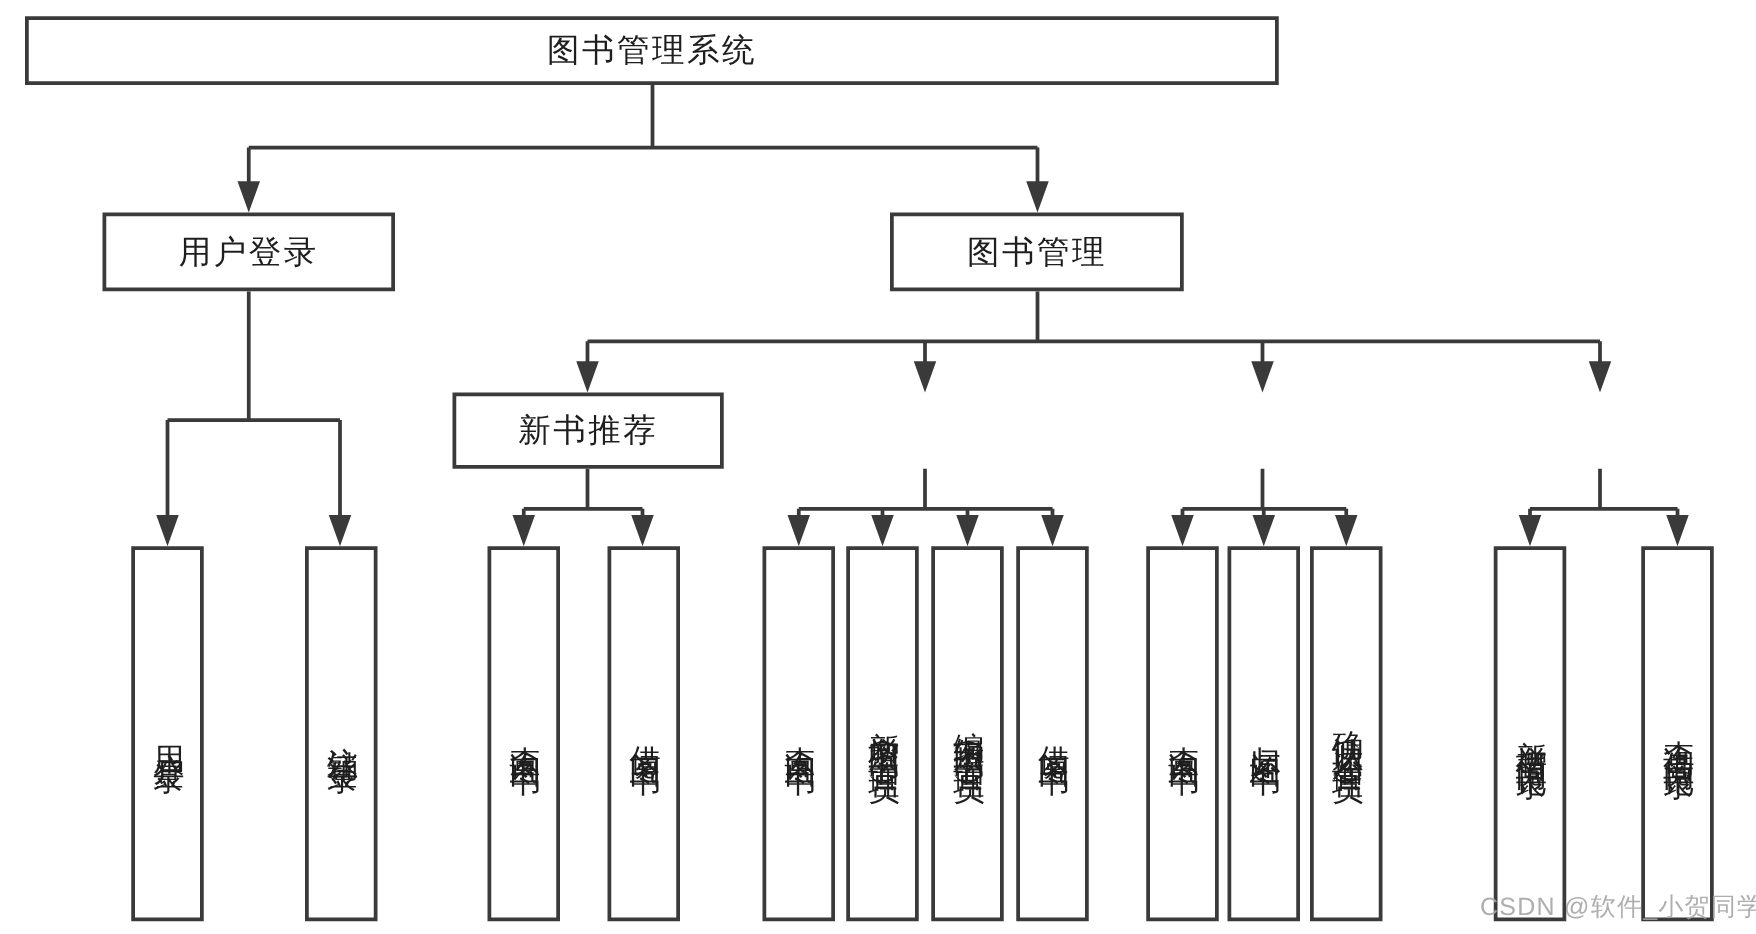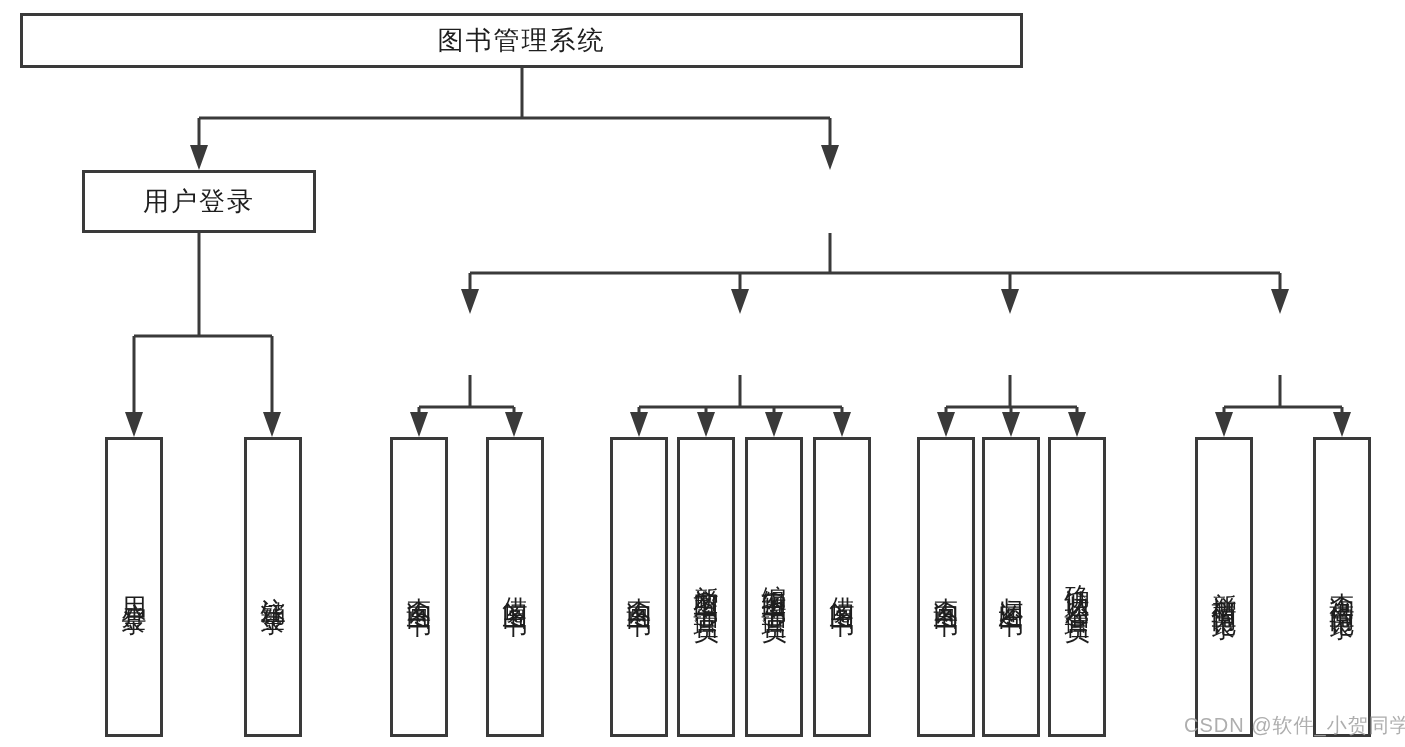--- a/index.html
+++ b/index.html
@@ -66,21 +66,27 @@
              M1224,437 l-9,-25 h18 Z M1342,437 l-9,-25 h18 Z"></path>
   </svg>
 
   <div class="box hbox" style="left:20px;top:13px;width:1003px;height:55px">
     <span>图书管理系统</span>
   </div>
 
   <div class="box hbox" style="left:82px;top:170px;width:234px;height:63px">
     <span>用户登录</span>
   </div>
+  <div class="box hbox" style="left:712px;top:170px;width:235px;height:63px">
+    <span>图书管理</span>
+  </div>
 
+  <div class="box hbox" style="left:362px;top:314px;width:217px;height:61px">
+    <span>新书推荐</span>
+  </div>
 
   <div class="box vbox" style="left:105px;top:437px;width:58px;height:300px">
     <span>用户登录</span>
   </div>
   <div class="box vbox" style="left:244px;top:437px;width:58px;height:300px">
     <span>注销登录</span>
   </div>
 
   <div class="box vbox" style="left:390px;top:437px;width:58px;height:300px">
     <span>查询图书</span>

